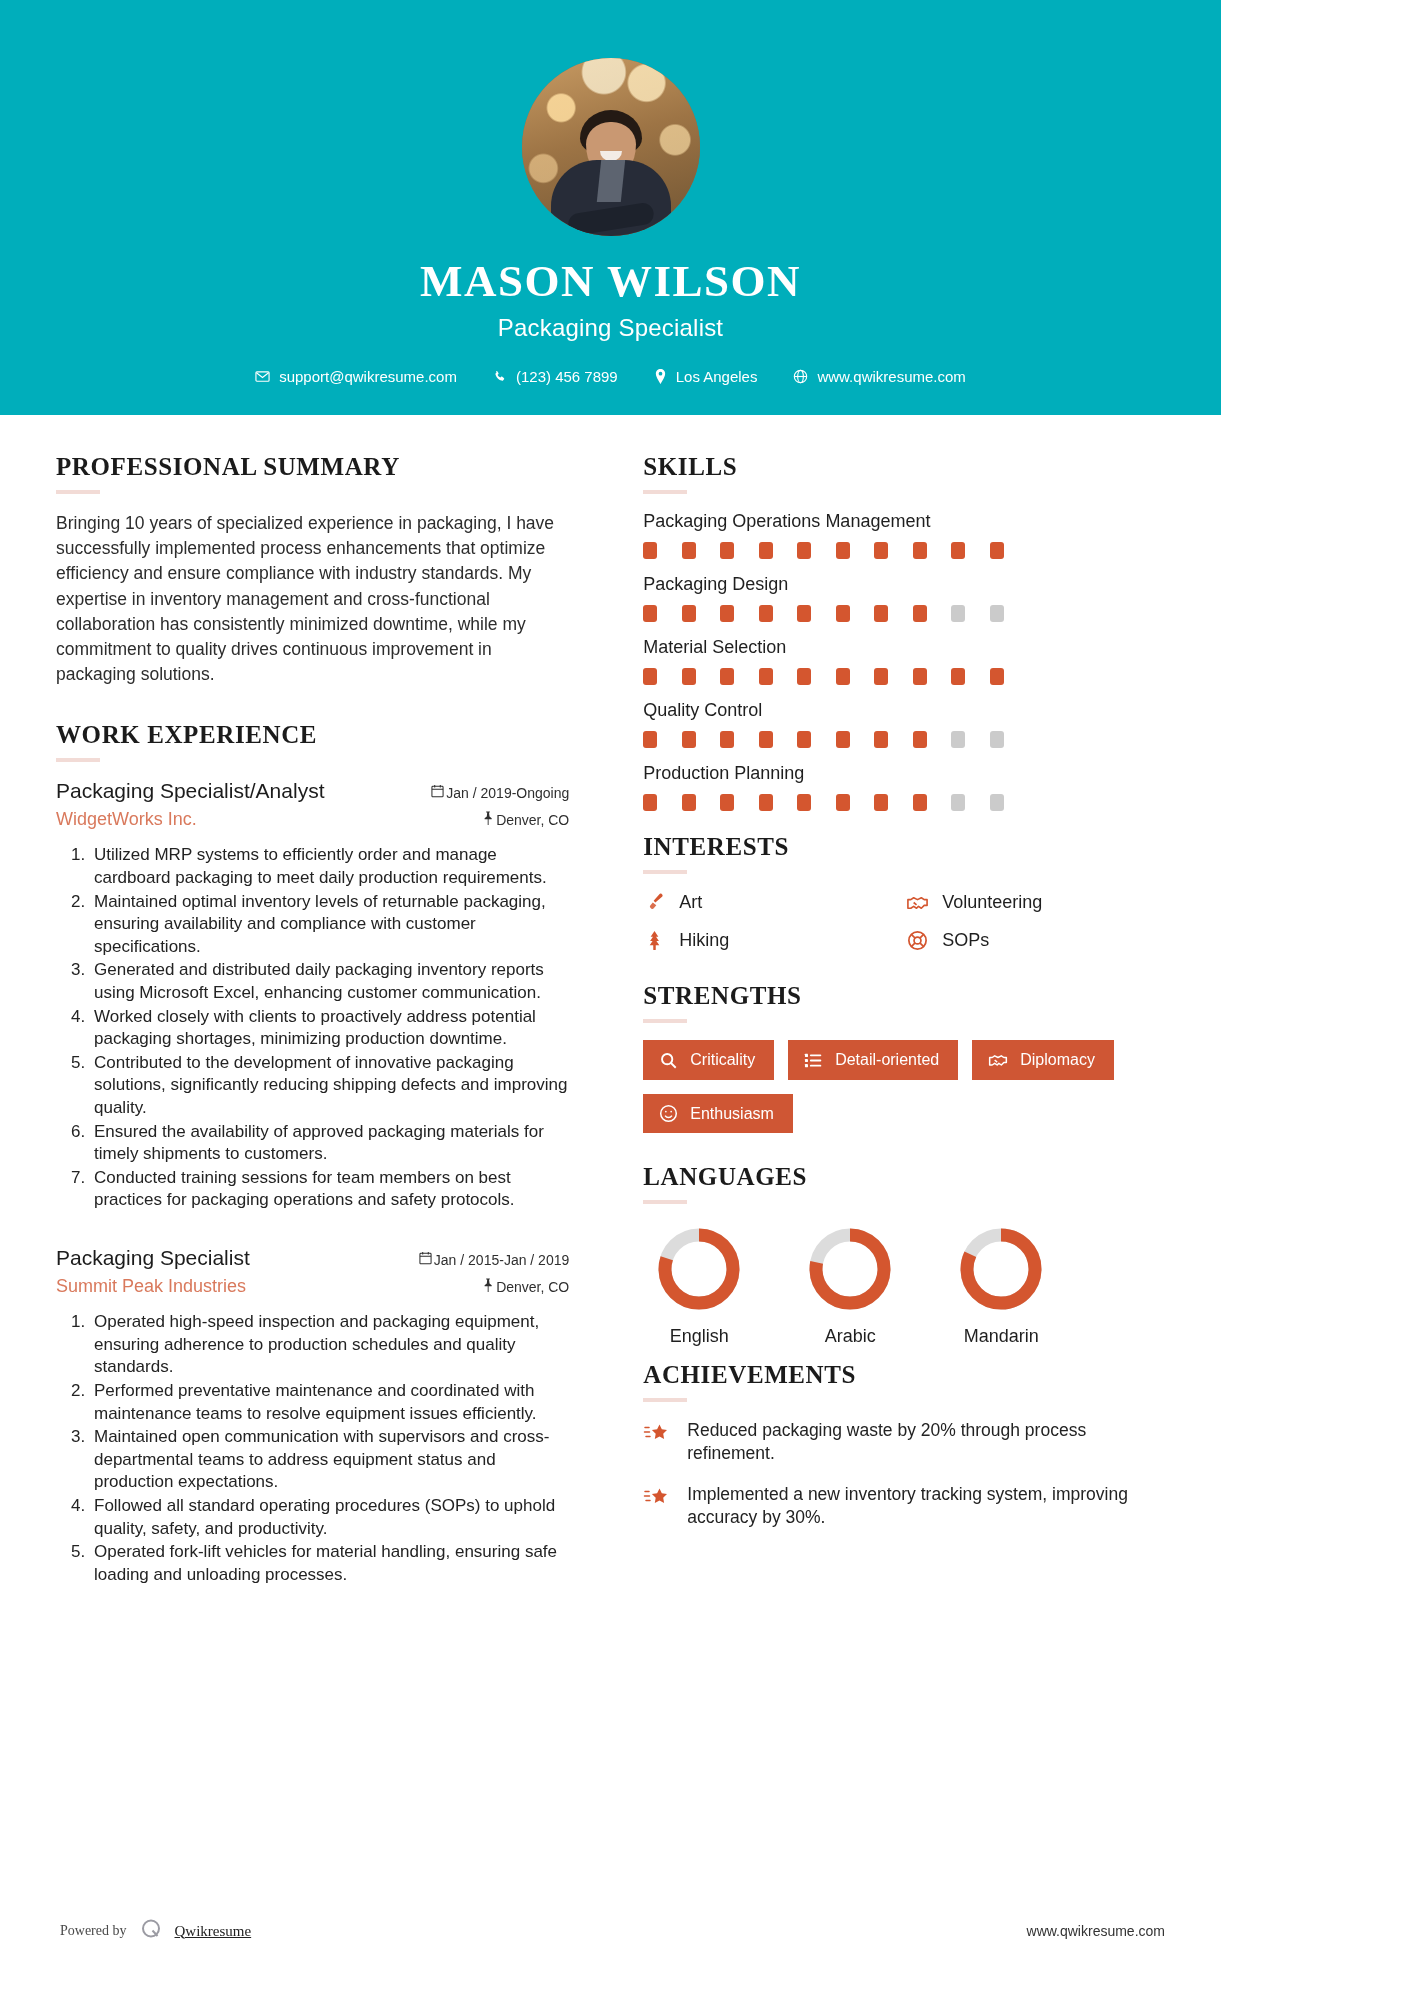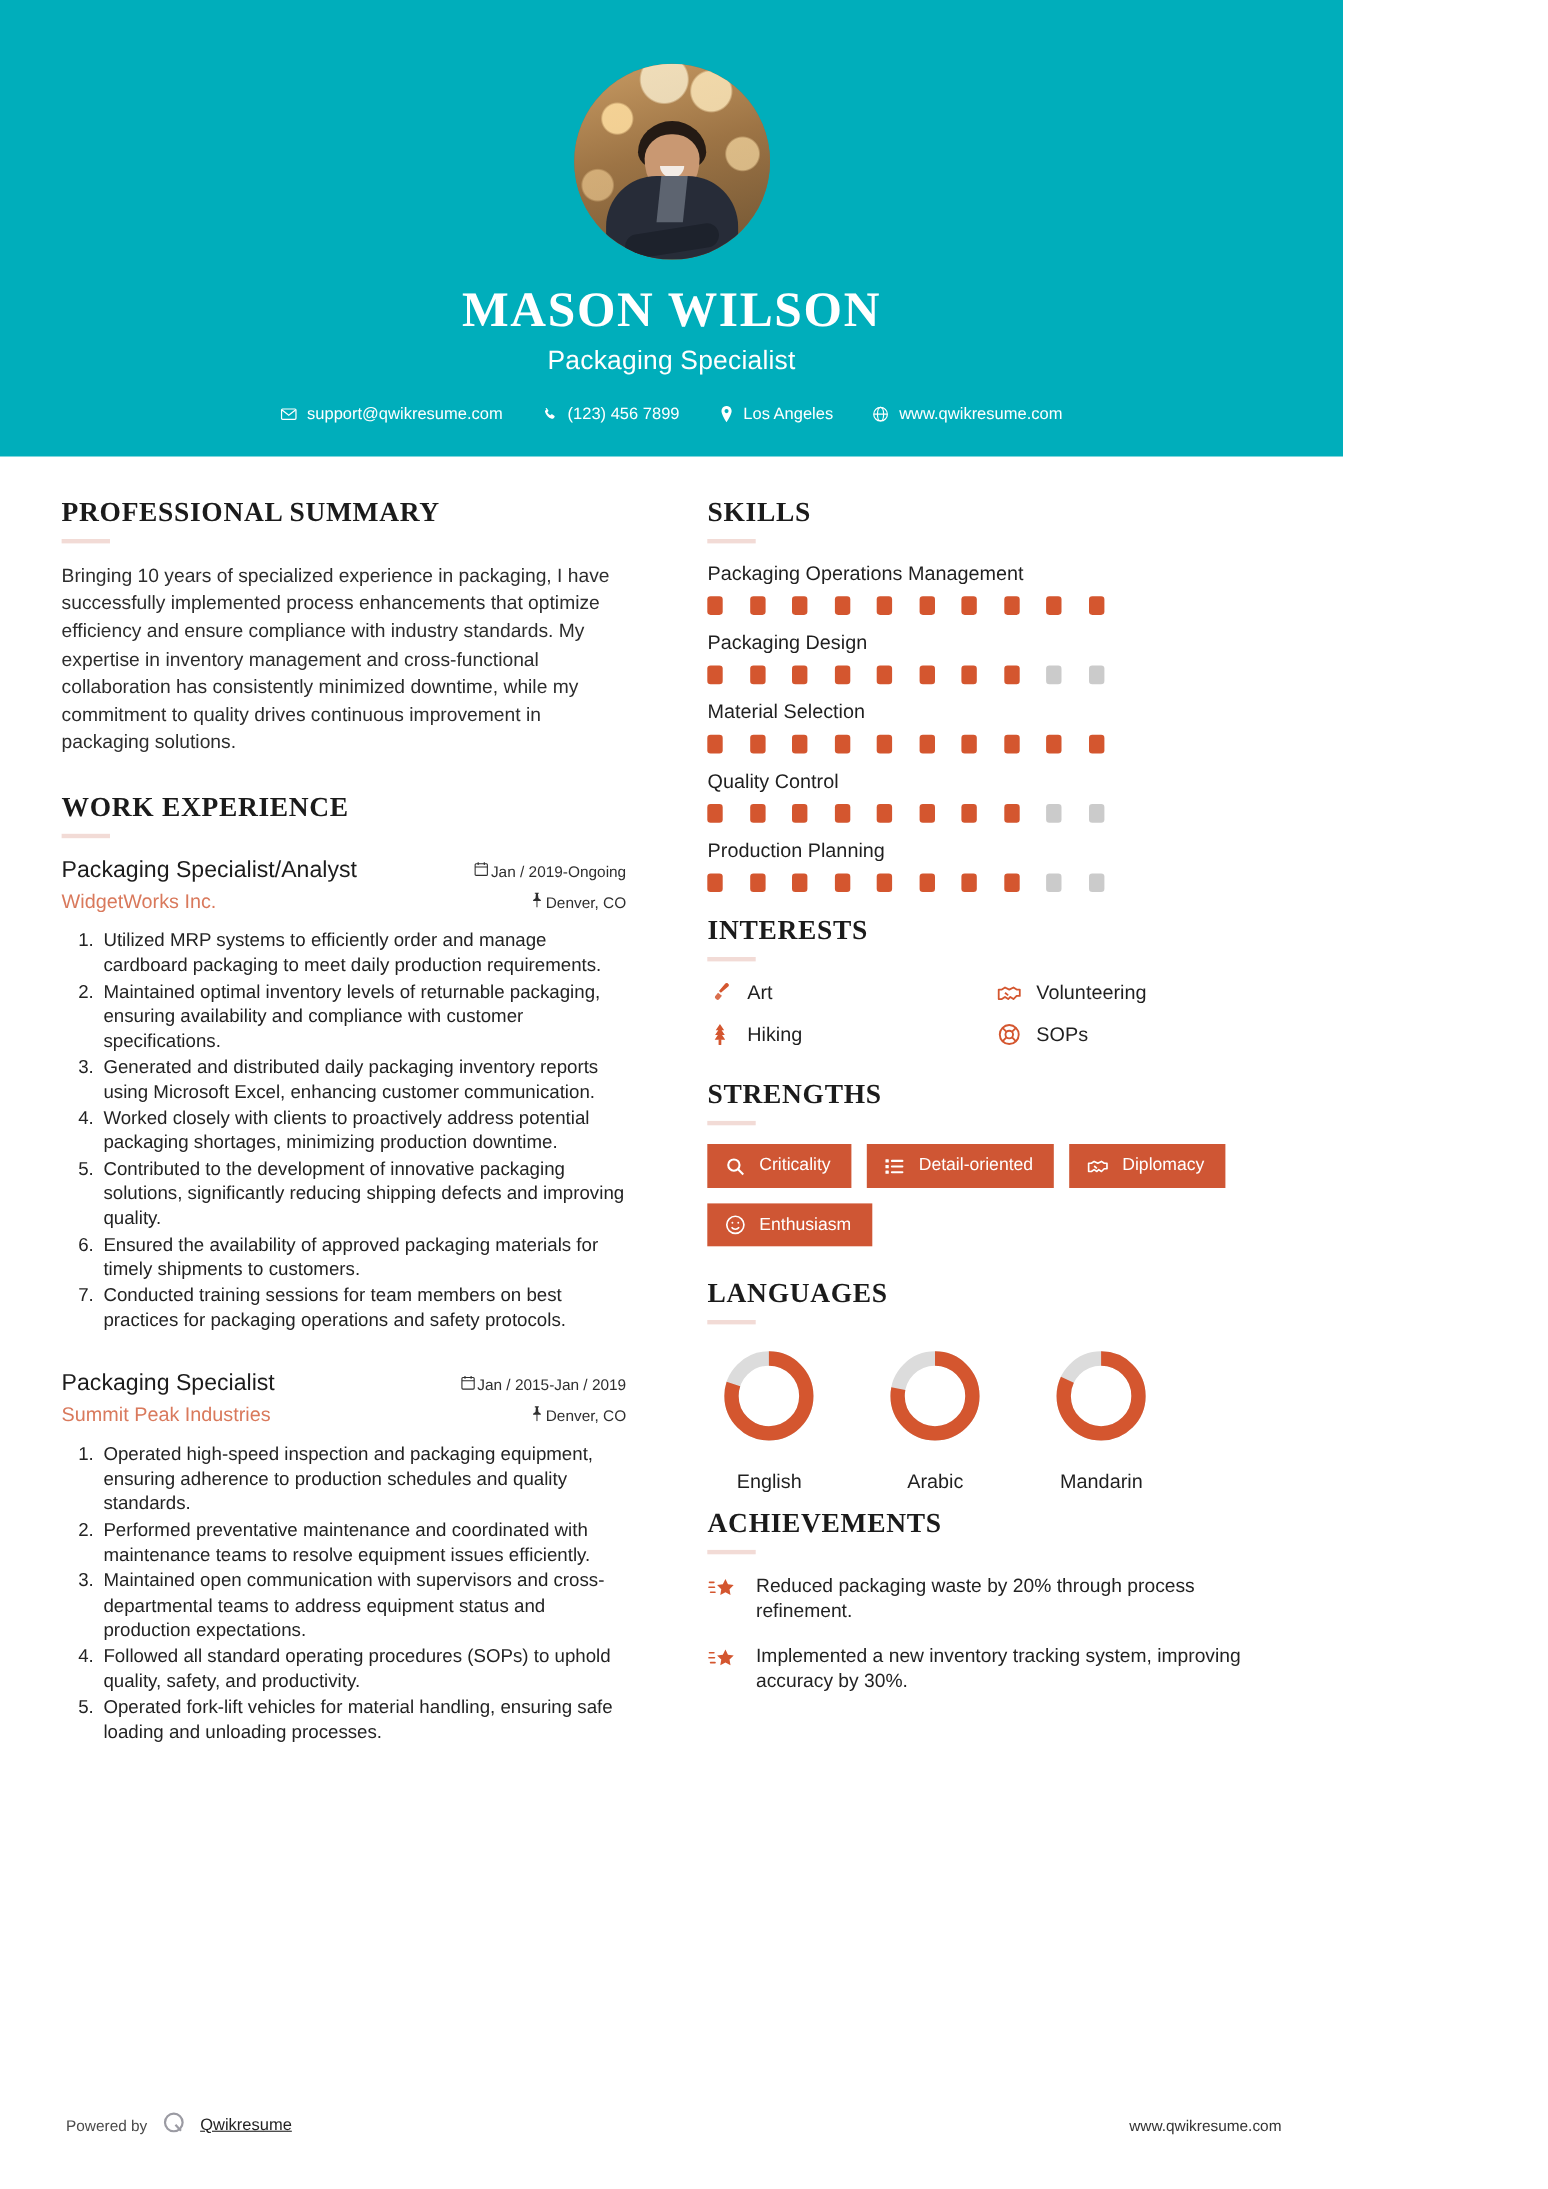--- a/index.html
+++ b/index.html
@@ -256,21 +256,21 @@
     display: flex;
     gap: 55px;
     margin-top: 10px;
     padding-left: 8px;
   }
   .lang { width: 96px; text-align: center; }
   .lang .donut { width: 96px; height: 96px; display: block; }
   .lang .lname {
     font-size: 18px;
     color: #1f1f1f;
-    margin-top: 20px;
+    margin-top: 9px;
   }
 
   
   .ach {
     display: flex;
     gap: 16px;
     margin-bottom: 18px;
     align-items: flex-start;
   }
   .ach .star { width: 28px; height: 28px; flex: none; margin-top: 1px; }
@@ -289,20 +289,21 @@
     display: flex;
     justify-content: space-between;
     align-items: center;
   }
   .footer-left {
     display: flex;
     align-items: center;
     gap: 11px;
     font-size: 14px;
     color: #4a4a4a;
+    font-family: Liberation Serif, serif;
   }
   .footer-brand {
     font-size: 15px;
     color: #222222;
     text-decoration: underline;
   }
   .footer-right {
     font-size: 14px;
     color: #333333;
   }

